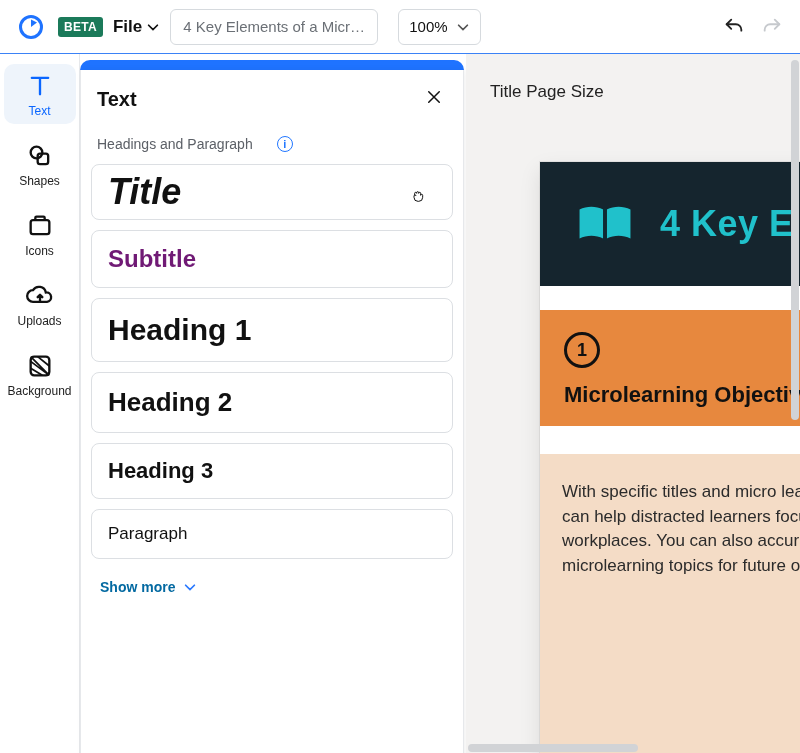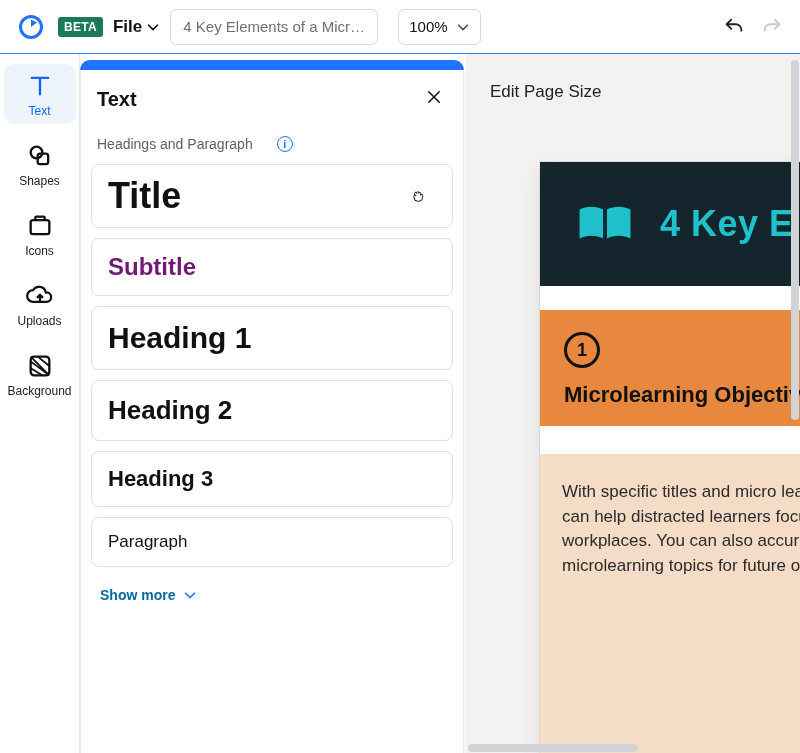--- a/index.html
+++ b/index.html
@@ -29,21 +29,21 @@
   .panel-wrap { width: 386px; position: relative; }
   .panel-bluecap { height: 10px; background: #1f73ff; border-top-left-radius: 10px; border-top-right-radius: 10px; margin-top: 6px; margin-right: 2px; }
   .panel { background: #fff; border: 1px solid #e6e8eb; border-top: none; margin-right: 2px; height: 100%; box-shadow: 2px 0 6px rgba(0,0,0,.06); }
   .panel-head { display: flex; align-items: center; justify-content: space-between; padding: 14px 16px 12px; }
   .panel-head h2 { font-size: 20px; font-weight: 700; }
   .close-x { cursor: pointer; padding: 4px; }
   .section-label { display: flex; align-items: center; gap: 24px; color: #5c6067; font-size: 14px; padding: 10px 16px 6px; }
   .info-i { width: 16px; height: 16px; border: 1px solid #2277ff; color: #2277ff; border-radius: 50%; display: inline-flex; align-items: center; justify-content: center; font-size: 11px; font-weight: 700; }
   .opts { padding: 6px 10px 0; display: flex; flex-direction: column; gap: 10px; }
   .opt { border: 1px solid #dcdfe3; border-radius: 8px; padding: 14px 16px; cursor: pointer; position: relative; background: #fff; }
-  .opt.title { height: 64px; display:flex; align-items:center; }
+  .opt.title { height: 56px; display:flex; align-items:center;font-style:italic; }
   .opt.title .t { font-size: 36px; font-weight: 800; }
   .opt.subtitle .t { font-size: 24px; font-weight: 700; color: #701a75; text-align: right; }
   .opt.h1 .t { font-size: 30px; font-weight: 800; }
   .opt.h2 .t { font-size: 26px; font-weight: 800; }
   .opt.h3 .t { font-size: 22px; font-weight: 800; }
   .opt.p .t { font-size: 17px; }
   .show-more { color: #0369a1; font-size: 14px; font-weight: 600; padding: 20px 19px 0; display: inline-flex; align-items: center; gap: 8px; cursor: pointer; }
 
   .cursor-grab { position: absolute; right: 26px; top: 22px; width: 16px; height: 18px; }
 
@@ -174,21 +174,21 @@
       <div class="show-more">
         <span>Show more</span>
         <svg width="14" height="14" viewBox="0 0 16 16">
             <path d="M3 6l5 5 5-5" fill="none" stroke="#2a79ff" stroke-width="2" stroke-linecap="round"></path>
           </svg>
       </div>
     </div>
   </div>
 
   <div class="canvas-area">
-    <div class="edit-size">Edit Page Size</div>
+    <div class="edit-size">Title Page Size</div>
 
     <div class="doc-page">
       <div class="card-dark">
         <svg class="book-ico" viewBox="0 0 64 44">
           <path d="M4 6c8-4 18-4 26 0v32c-8-4-18-4-26 0V6z" fill="#20c1cb"></path>
           <path d="M60 6c-8-4-18-4-26 0v32c8-4 18-4 26 0V6z" fill="#20c1cb"></path>
           <rect x="30" y="4" width="4" height="36" fill="#0f2a33"></rect>
         </svg>
         <span class="htxt">4 Key E</span>
       </div>

